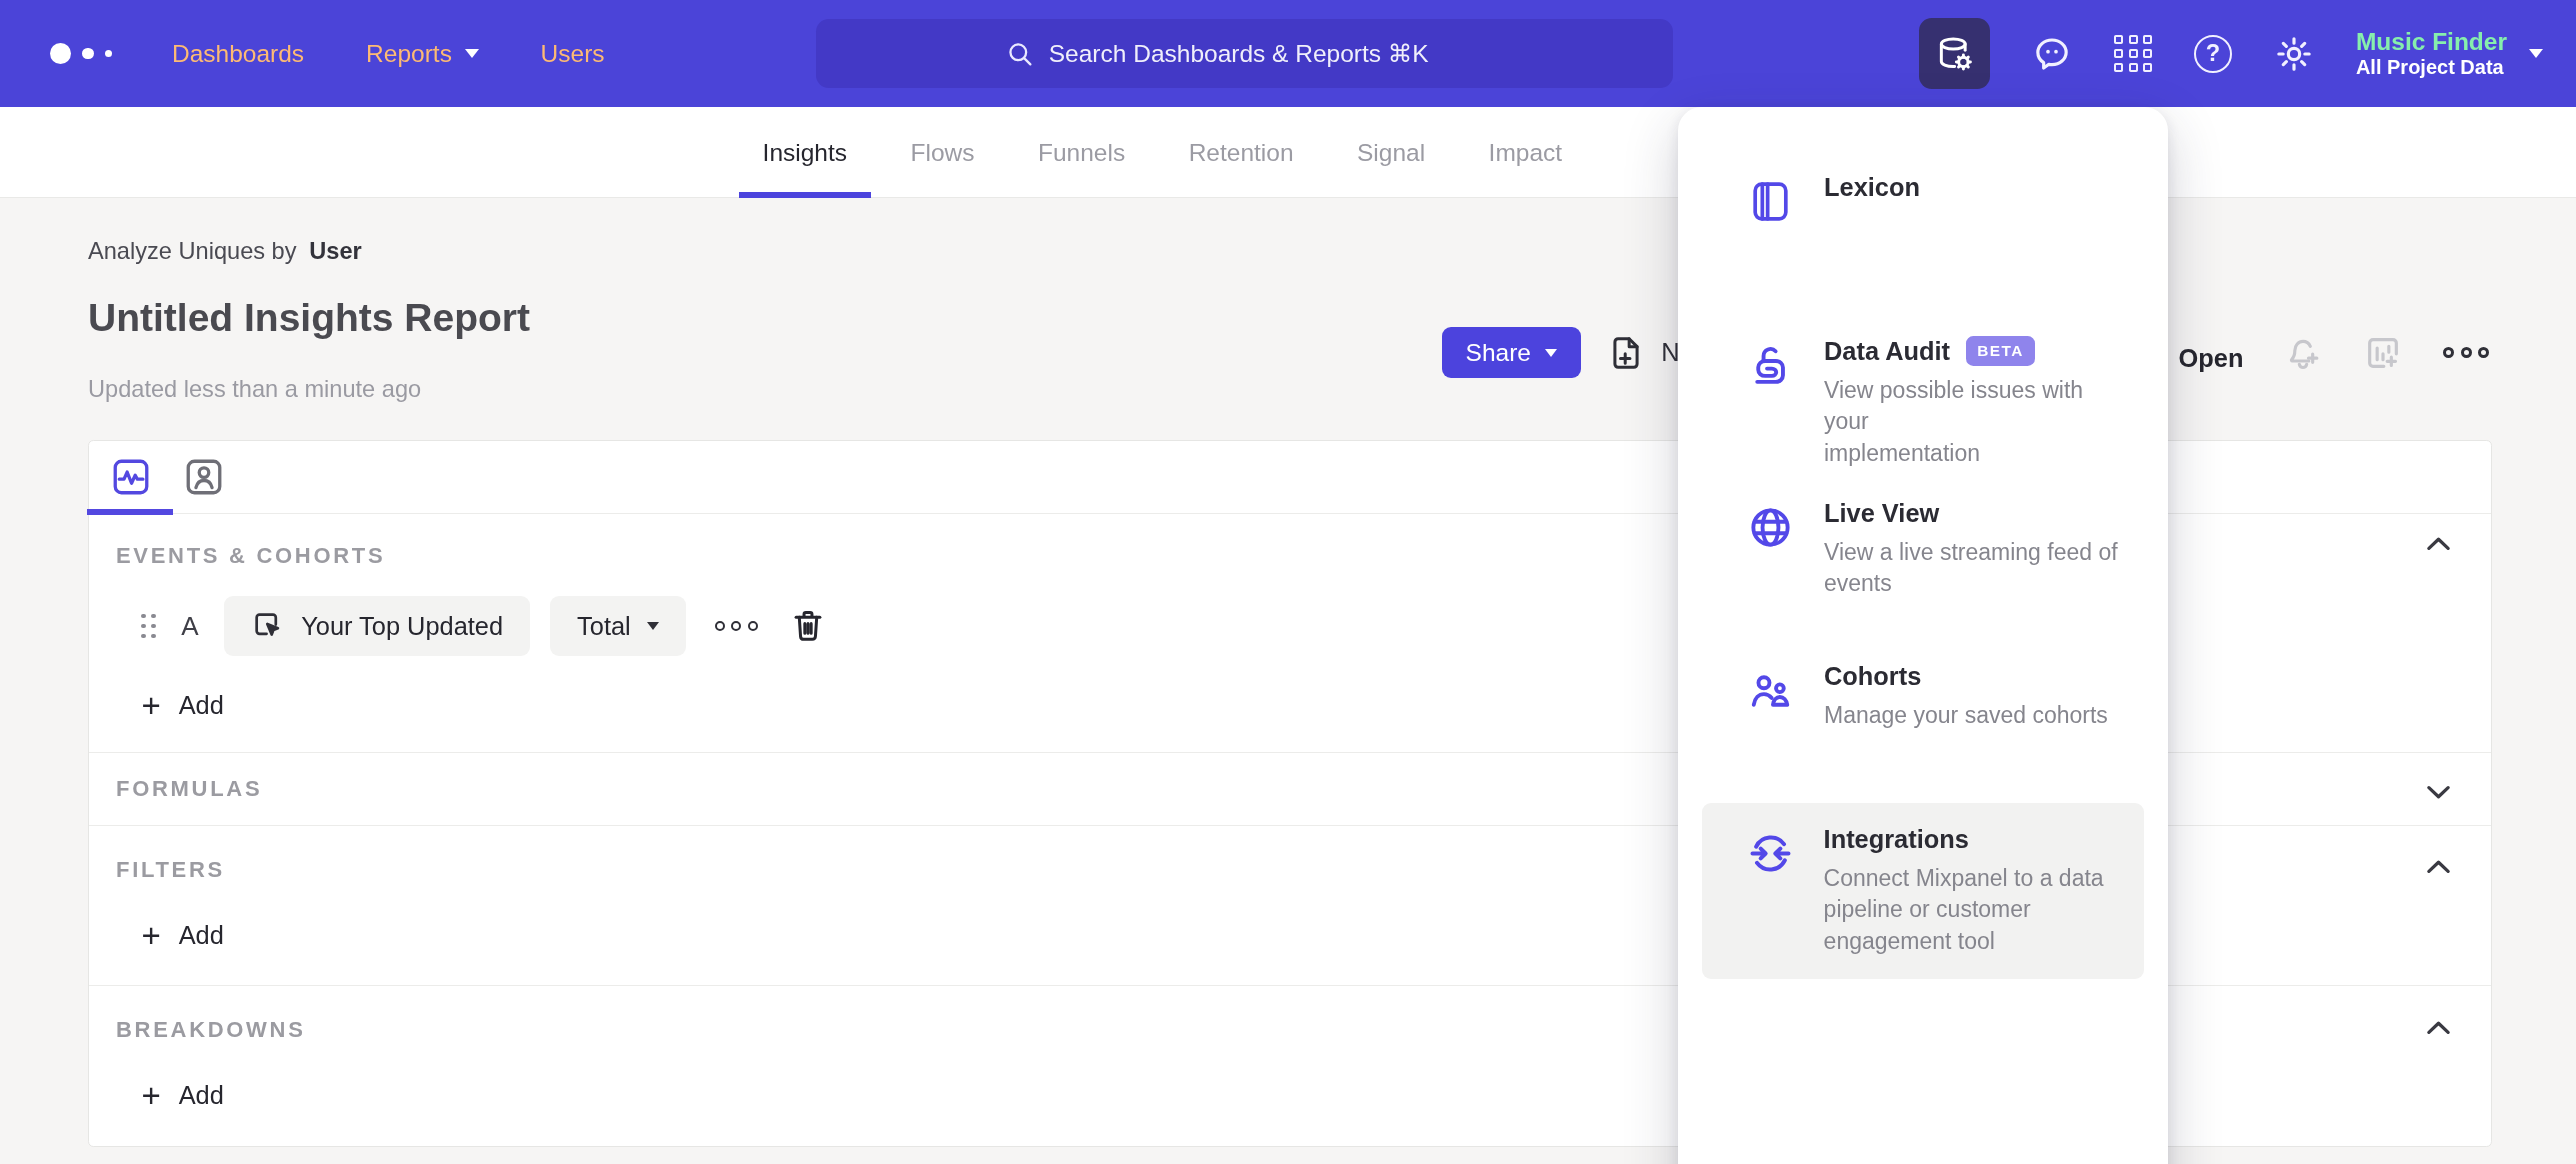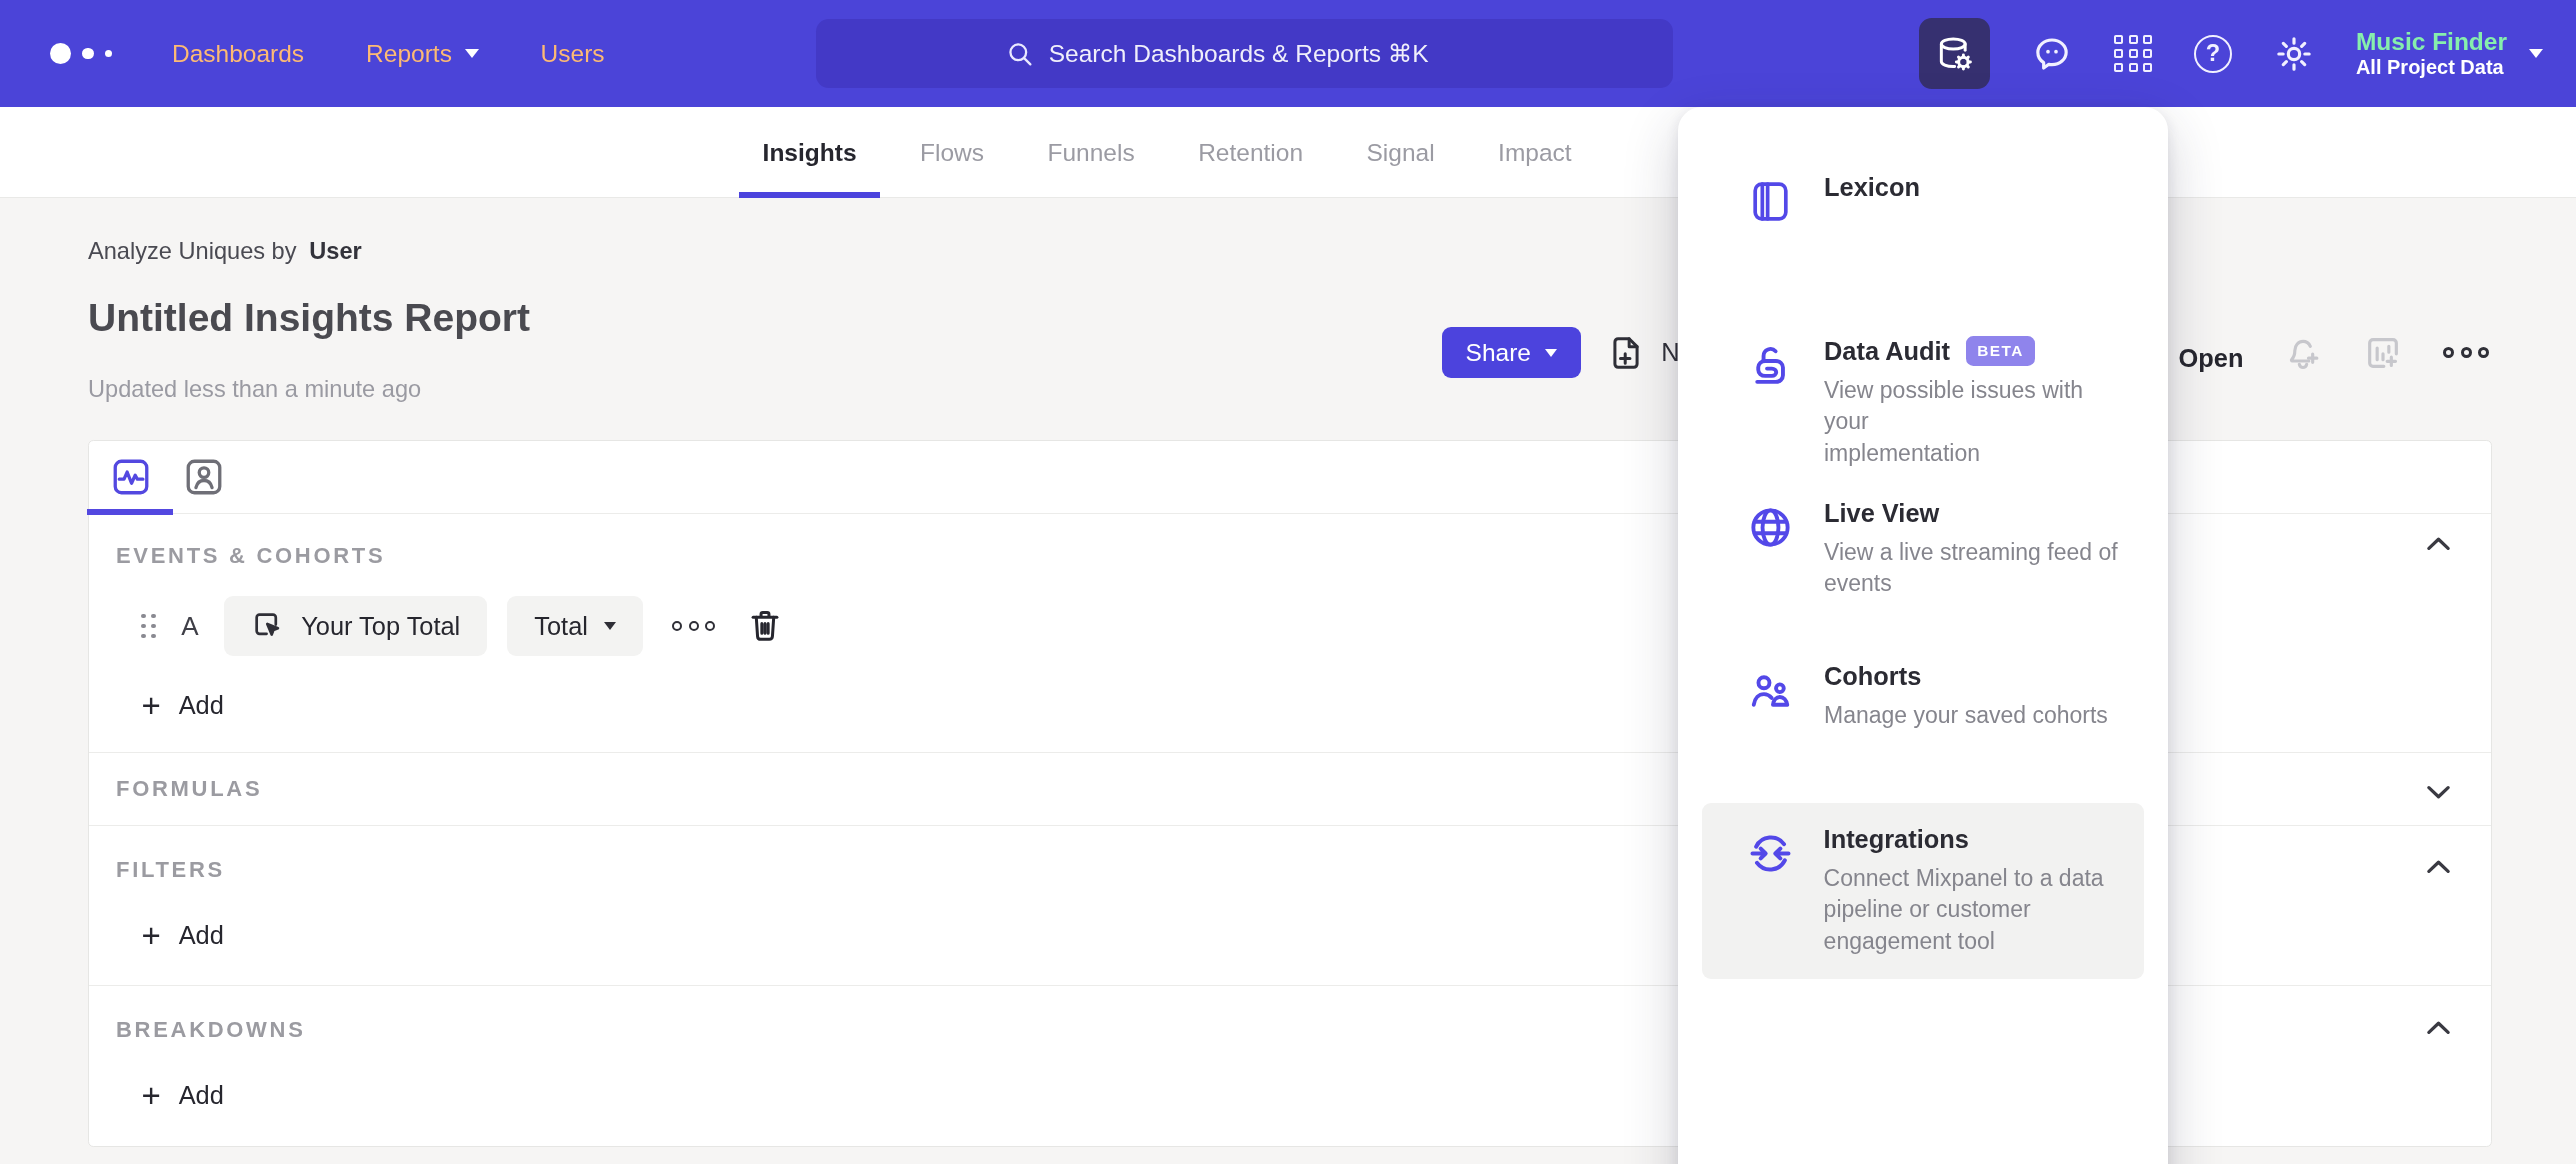--- a/index.html
+++ b/index.html
@@ -30,21 +30,21 @@
   .help-circle { width:38px; height:38px; border:2.7px solid #f1f0ff; border-radius:50%; display:flex; align-items:center; justify-content:center; color:#f1f0ff; font-size:23.6px; font-weight:700; }
   .project { display:flex; align-items:center; gap:22px; cursor:pointer; }
   .project .txt { display:flex; flex-direction:column; align-items:flex-start; line-height:1.15; }
   .project .name { color:#86efac; font-size:24.5px; font-weight:700; }
   .project .scope { color:#fff; font-size:20px; font-weight:700; }
 
   
   .tabbar { position:absolute; left:0; top:107px; width:2576px; height:91px; background:#fff; border-bottom:1.8px solid #e9e9e7; z-index:10; }
   .tabs { position:absolute; left:739px; top:0; height:91px; display:flex; gap:16.3px; }
   .tab { position:relative; display:flex; align-items:center; padding:0 23.6px; font-size:24.5px; color:#9b9ba3; cursor:pointer; }
-  .tab.active { color:#26262e; font-weight:700; }
+  .tab.active { color:#26262e; font-weight:400; }
   .tab.active::after { content:""; position:absolute; left:0; right:0; bottom:0; height:6.3px; background:#4c43dd; }
 
   
   .analyze { position:absolute; left:88px; top:238px; font-size:23.6px; color:#4a4a52; }
   .analyze b { color:#33333b; font-weight:700; margin-left:12.7px; }
   .rtitle { position:absolute; left:88px; top:296px; font-size:39px; font-weight:700; color:#4a4a50; }
   .updated { position:absolute; left:88px; top:376px; font-size:23.6px; color:#9a9aa2; }
 
   .share-btn { position:absolute; left:1442px; top:327px; height:51px; padding:0 23.6px; background:#4c43dd; border-radius:9px; display:flex; align-items:center; gap:14.5px; color:#fff; font-size:24.5px; font-weight:500; cursor:pointer; z-index:5; }
   .caret-sm-w { width:0; height:0; border-left:6.3px solid transparent; border-right:6.3px solid transparent; border-top:8.2px solid #fff; }
@@ -273,21 +273,21 @@
             <span></span>
             <span></span>
             <span></span>
           </div>
         <span class="row-letter">A</span>
         <div class="pill">
           <svg viewBox="0 0 24 24" fill="none" stroke="currentColor" stroke-width="1.9" stroke-linecap="round" stroke-linejoin="round">
             <path d="M17.5 11V6a2 2 0 0 0-2-2H6a2 2 0 0 0-2 2v9.5a2 2 0 0 0 2 2h5"></path>
             <path d="M11.5 10.5 19 13.6l-3.2 1.2-1.2 3.2-3.1-7.5z" fill="currentColor" stroke="currentColor"></path>
           </svg>
-          <span>Your Top Total</span>
+          <span>Your Top Updated</span>
         </div>
         <div class="pill">
           <span>Total</span>
           <span class="caret-sm-d"></span>
         </div>
         <div class="ooo row-ooo">
             <span></span>
             <span></span>
             <span></span>
           </div>

